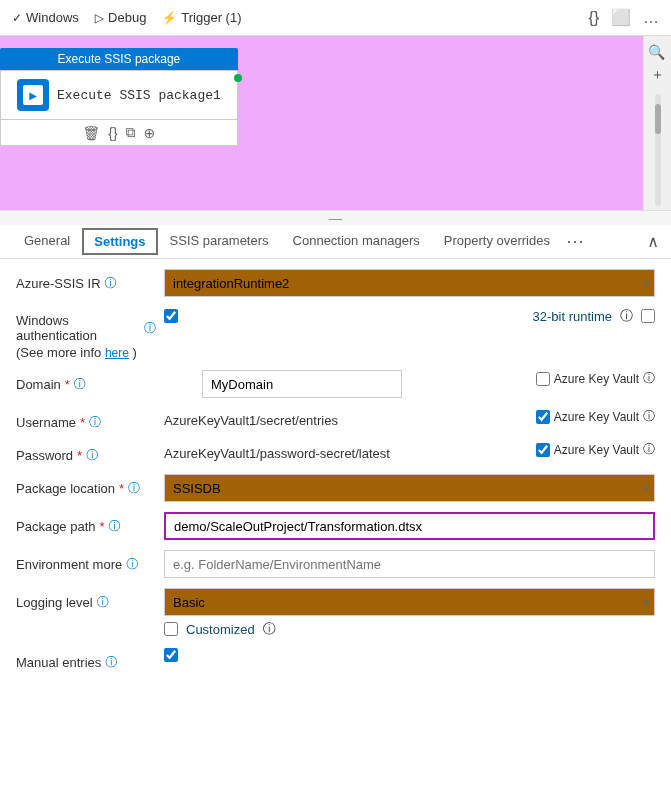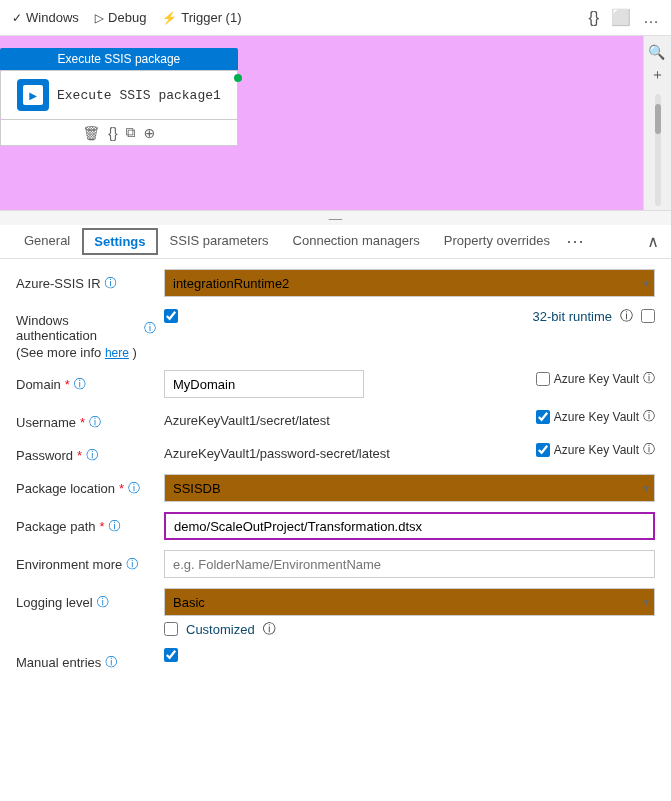--- a/index.html
+++ b/index.html
@@ -449,37 +449,37 @@
     </div>
   </div>
 
   <div class="form-row">
     <div class="form-label">
       <span>Domain</span>
       <span class="required">*</span>
       <span class="info-icon">ⓘ</span>
     </div>
     <div class="form-control">
-      <input type="text" class="text-input" value="MyDomain" style="max-width: 200px;">
+      <input type="text" class="text-input" value="MyDomain" style="max-width: 200px; margin-left: 38px;">
     </div>
     <div class="azure-key-vault-group">
       <input type="checkbox" style="">
       <span>Azure Key Vault</span>
       <span class="info-icon">ⓘ</span>
     </div>
   </div>
 
   <div class="form-row">
     <div class="form-label">
       <span>Username</span>
       <span class="required">*</span>
       <span class="info-icon">ⓘ</span>
     </div>
     <div class="form-control">
-      <span class="value-text">AzureKeyVault1/secret/latest</span>
+      <span class="value-text">AzureKeyVault1/secret/entries</span>
     </div>
     <div class="azure-key-vault-group">
       <input type="checkbox" checked="" style="">
       <span>Azure Key Vault</span>
       <span class="info-icon">ⓘ</span>
     </div>
   </div>
 
   <div class="form-row">
     <div class="form-label">

